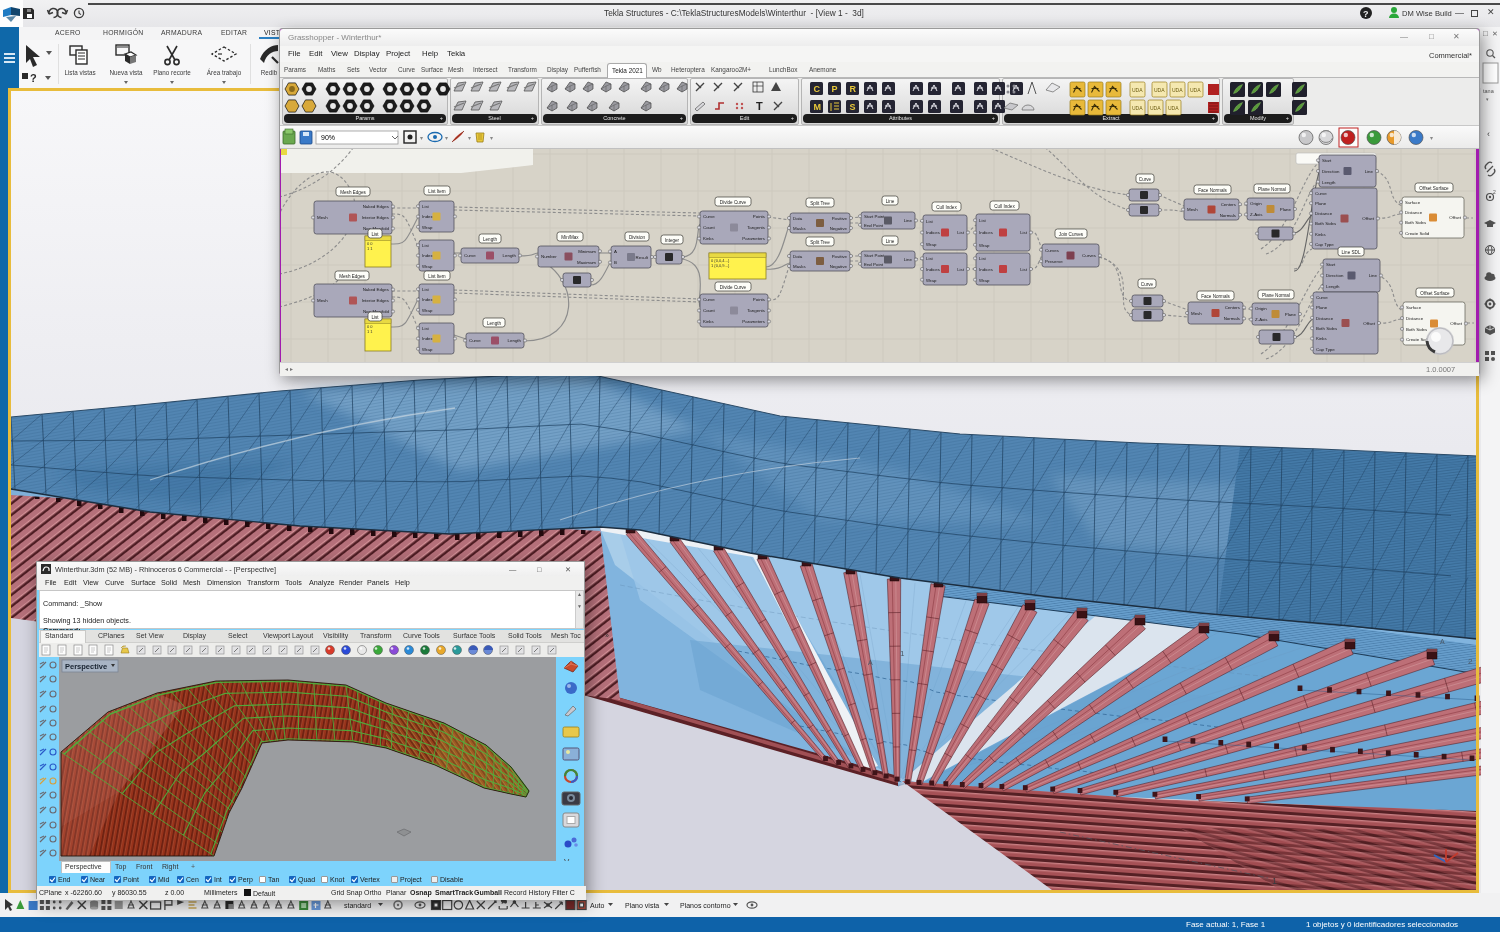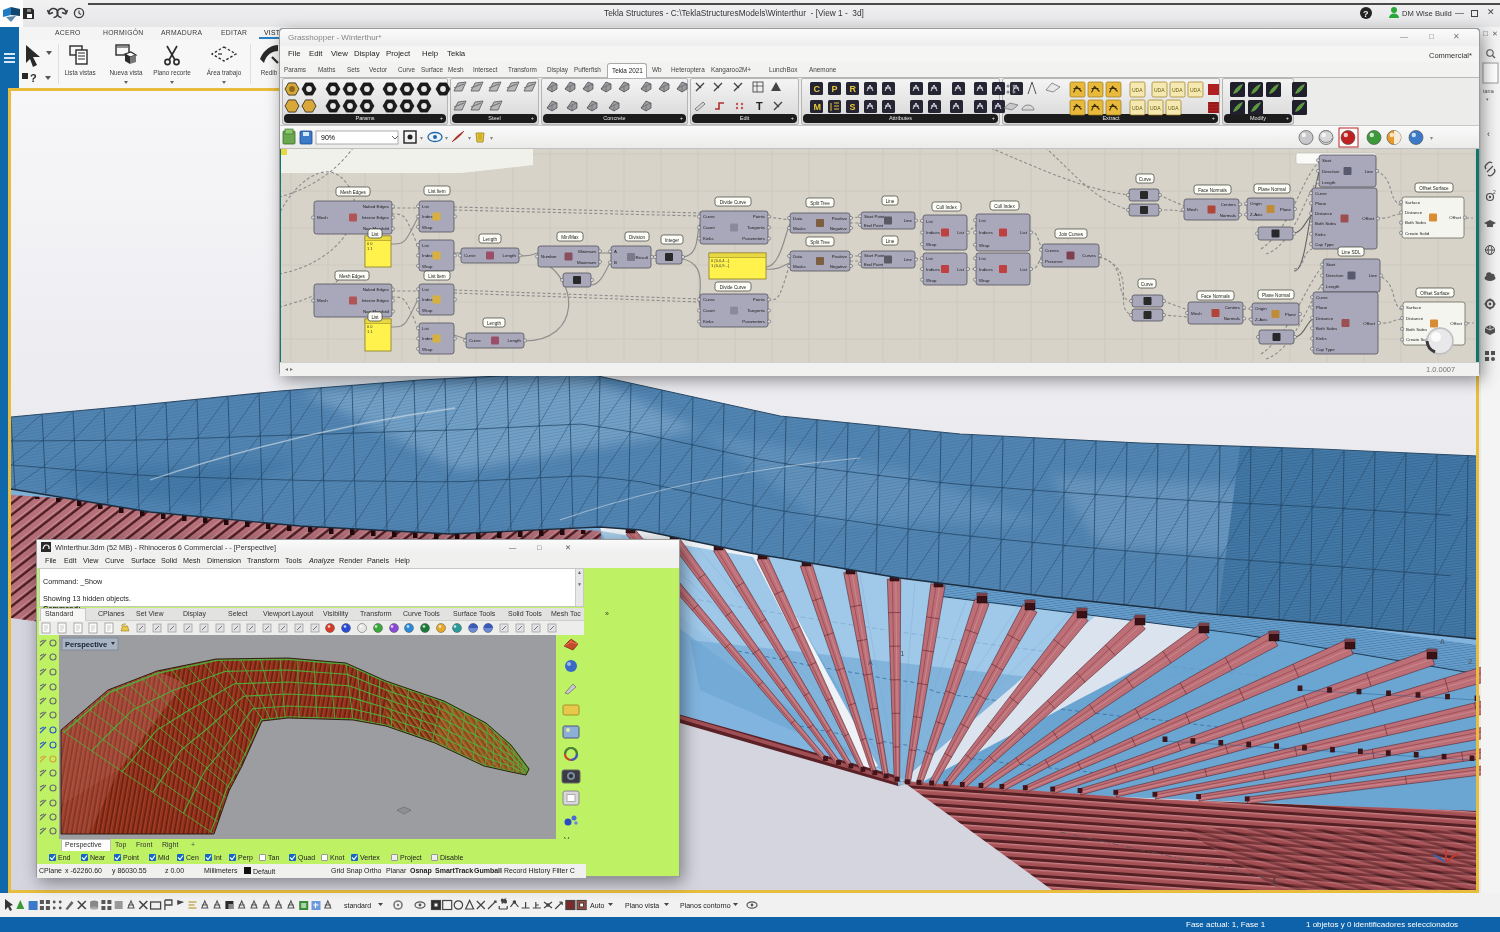--- a/index.html
+++ b/index.html
@@ -11,33 +11,33 @@
 #ribbon{position:absolute;left:19px;top:40px;width:1481px;height:48px;background:#f7f7f8;}
 #sidebar-top{position:absolute;left:0;top:27px;width:19px;height:61px;background:#0f68a9;}
 #sidebar-low{position:absolute;left:0;top:88px;width:8px;height:809px;background:#0f68a9;}
 .rbtn{position:absolute;top:3px;width:64px;text-align:center;color:#444;}
 .rbtn .lbl{font-size:6.3px;color:#3c3c3c;display:block;margin-top:2px;}
 #rightpanel{position:absolute;left:1481px;top:27px;width:19px;height:866px;background:#f4f4f5;}
 #bottombar{position:absolute;left:0;top:893px;width:1500px;height:24px;background:#f1f1f2;}
 #statusbar{position:absolute;left:0;top:917px;width:1500px;height:15px;background:#0e62a9;color:#fff;font-size:8px;}
 #statusbar span{position:absolute;top:3px;}
 .win{position:absolute;background:#f0f0f0;border:1px solid #9a9a9a;box-shadow:3px 5px 16px rgba(0,0,0,.42);}
-#gh{left:279px;top:28px;width:1201px;height:347px;border-radius:3px;background:#0f766e;}
+#gh{left:279px;top:28px;width:1201px;height:347px;border-radius:3px;background:#a21caf;}
 #gh .title{position:absolute;left:0;top:0;width:100%;height:17px;background:linear-gradient(#fbfbfb,#ededed);border-radius:3px 3px 0 0;}
 #gh .menu{position:absolute;left:0;top:17px;width:100%;height:16px;background:#f5f5f4;}
 #gh .menu span{position:absolute;top:3px;font-size:7.8px;color:#222;}
 #gh .ghtabs{position:absolute;left:0;top:33px;width:100%;height:16px;background:#f2f2f0;border-bottom:1px solid #b8b8b8;}
 #gh .ghtabs span{position:absolute;top:4px;font-size:6.4px;color:#444;}
 #ghtoolbar{position:absolute;left:0;top:49px;width:100%;height:47px;background:#ececeb;}
 .ghgroup{position:absolute;top:0;height:47px;background:linear-gradient(#f4f4f4,#d6d6d6);border:1px solid #b5b5b5;border-radius:2px;}
 .ghgroup .bar{position:absolute;left:1px;right:1px;bottom:1px;height:9px;background:#1c1c1c;border-radius:4px;color:#e8e8e8;font-size:5.5px;text-align:center;line-height:9px;}
 #ghcanvasbar{position:absolute;left:0;top:96px;width:100%;height:24px;background:linear-gradient(#fafafa,#ebebea);border-top:1px solid #c8c8c8;border-bottom:1px solid #c0c0c0;}
 #ghcanvas{position:absolute;left:1px;top:120px;width:1195px;height:213px;background:#d7d3c8;overflow:hidden;}
 #ghstatus{position:absolute;left:0;top:333px;width:100%;height:14px;background:#f1f1ef;border-top:1px solid #d0d0d0;font-size:7.5px;color:#777;}
-#rhino{left:36px;top:539px;width:644px;height:338px;background:#bef264;}
+#rhino{left:36px;top:561px;width:549px;height:338px;background:#7dd3fc;}
 #rhino .title{position:absolute;left:0;top:0;width:100%;height:14px;background:linear-gradient(#fafafa,#efefef);font-size:7.3px;color:#333;}
 #rhino .menu{position:absolute;left:0;top:14px;width:100%;height:14px;font-size:7.2px;color:#222;background:#f0f0ef;}
 #rhino .cmd{position:absolute;left:2px;top:28px;width:545px;height:39px;background:#fff;border:1px solid #c6c6c6;font-size:7.2px;color:#222;}
 #rhino .rtabs{position:absolute;left:2px;top:68px;width:545px;height:13px;font-size:7px;color:#333;}
 #rhino .rtools{position:absolute;left:2px;top:81px;width:545px;height:14px;background:#ededeb;}
 #rhino .vtabs{position:absolute;left:24px;top:299px;width:520px;height:12px;font-size:7px;color:#333;}
 #rhino .osnap{position:absolute;left:2px;top:311px;width:545px;height:13px;font-size:7px;color:#222;}
 #rhino .rstatus{position:absolute;left:0;top:324px;width:549px;height:14px;font-size:7px;color:#222;background:#f0f0ef;}
 .chk{display:inline-block;width:7px;height:7px;background:#1566c0;border-radius:1px;position:relative;top:1px;margin-right:2px;}
 .chk.un{background:#fff;border:1px solid #999;}
@@ -980,21 +980,21 @@
         <span style="position:absolute;left:8px;top:2px;">File</span>
         <span style="position:absolute;left:27px;top:2px;">Edit</span>
         <span style="position:absolute;left:46px;top:2px;">View</span>
         <span style="position:absolute;left:68px;top:2px;">Curve</span>
         <span style="position:absolute;left:94px;top:2px;">Surface</span>
         <span style="position:absolute;left:124px;top:2px;">Solid</span>
         <span style="position:absolute;left:146px;top:2px;">Mesh</span>
         <span style="position:absolute;left:170px;top:2px;">Dimension</span>
         <span style="position:absolute;left:210px;top:2px;">Transform</span>
         <span style="position:absolute;left:248px;top:2px;">Tools</span>
-        <span style="position:absolute;left:272px;top:2px;font-style:italic;">Analyze</span>
+        <span style="position:absolute;left:272px;top:2px;">Analyze</span>
         <span style="position:absolute;left:302px;top:2px;">Render</span>
         <span style="position:absolute;left:330px;top:2px;">Panels</span>
         <span style="position:absolute;left:358px;top:2px;">Help</span>
       </div>
       <div class="cmd">
         <div style="padding:8px 3px;">Command: _Show</div>
         <div style="padding:0 3px;">Showing 13 hidden objects.</div>
         <div style="padding:1px 3px;font-weight:bold;">Command:</div>
         <div style="position:absolute;right:0;top:0;width:8px;height:100%;background:#e8e8e8;border-left:1px solid #ccc;font-size:5px;text-align:center;color:#666;">▲<br><br>▼</div>
       </div>

